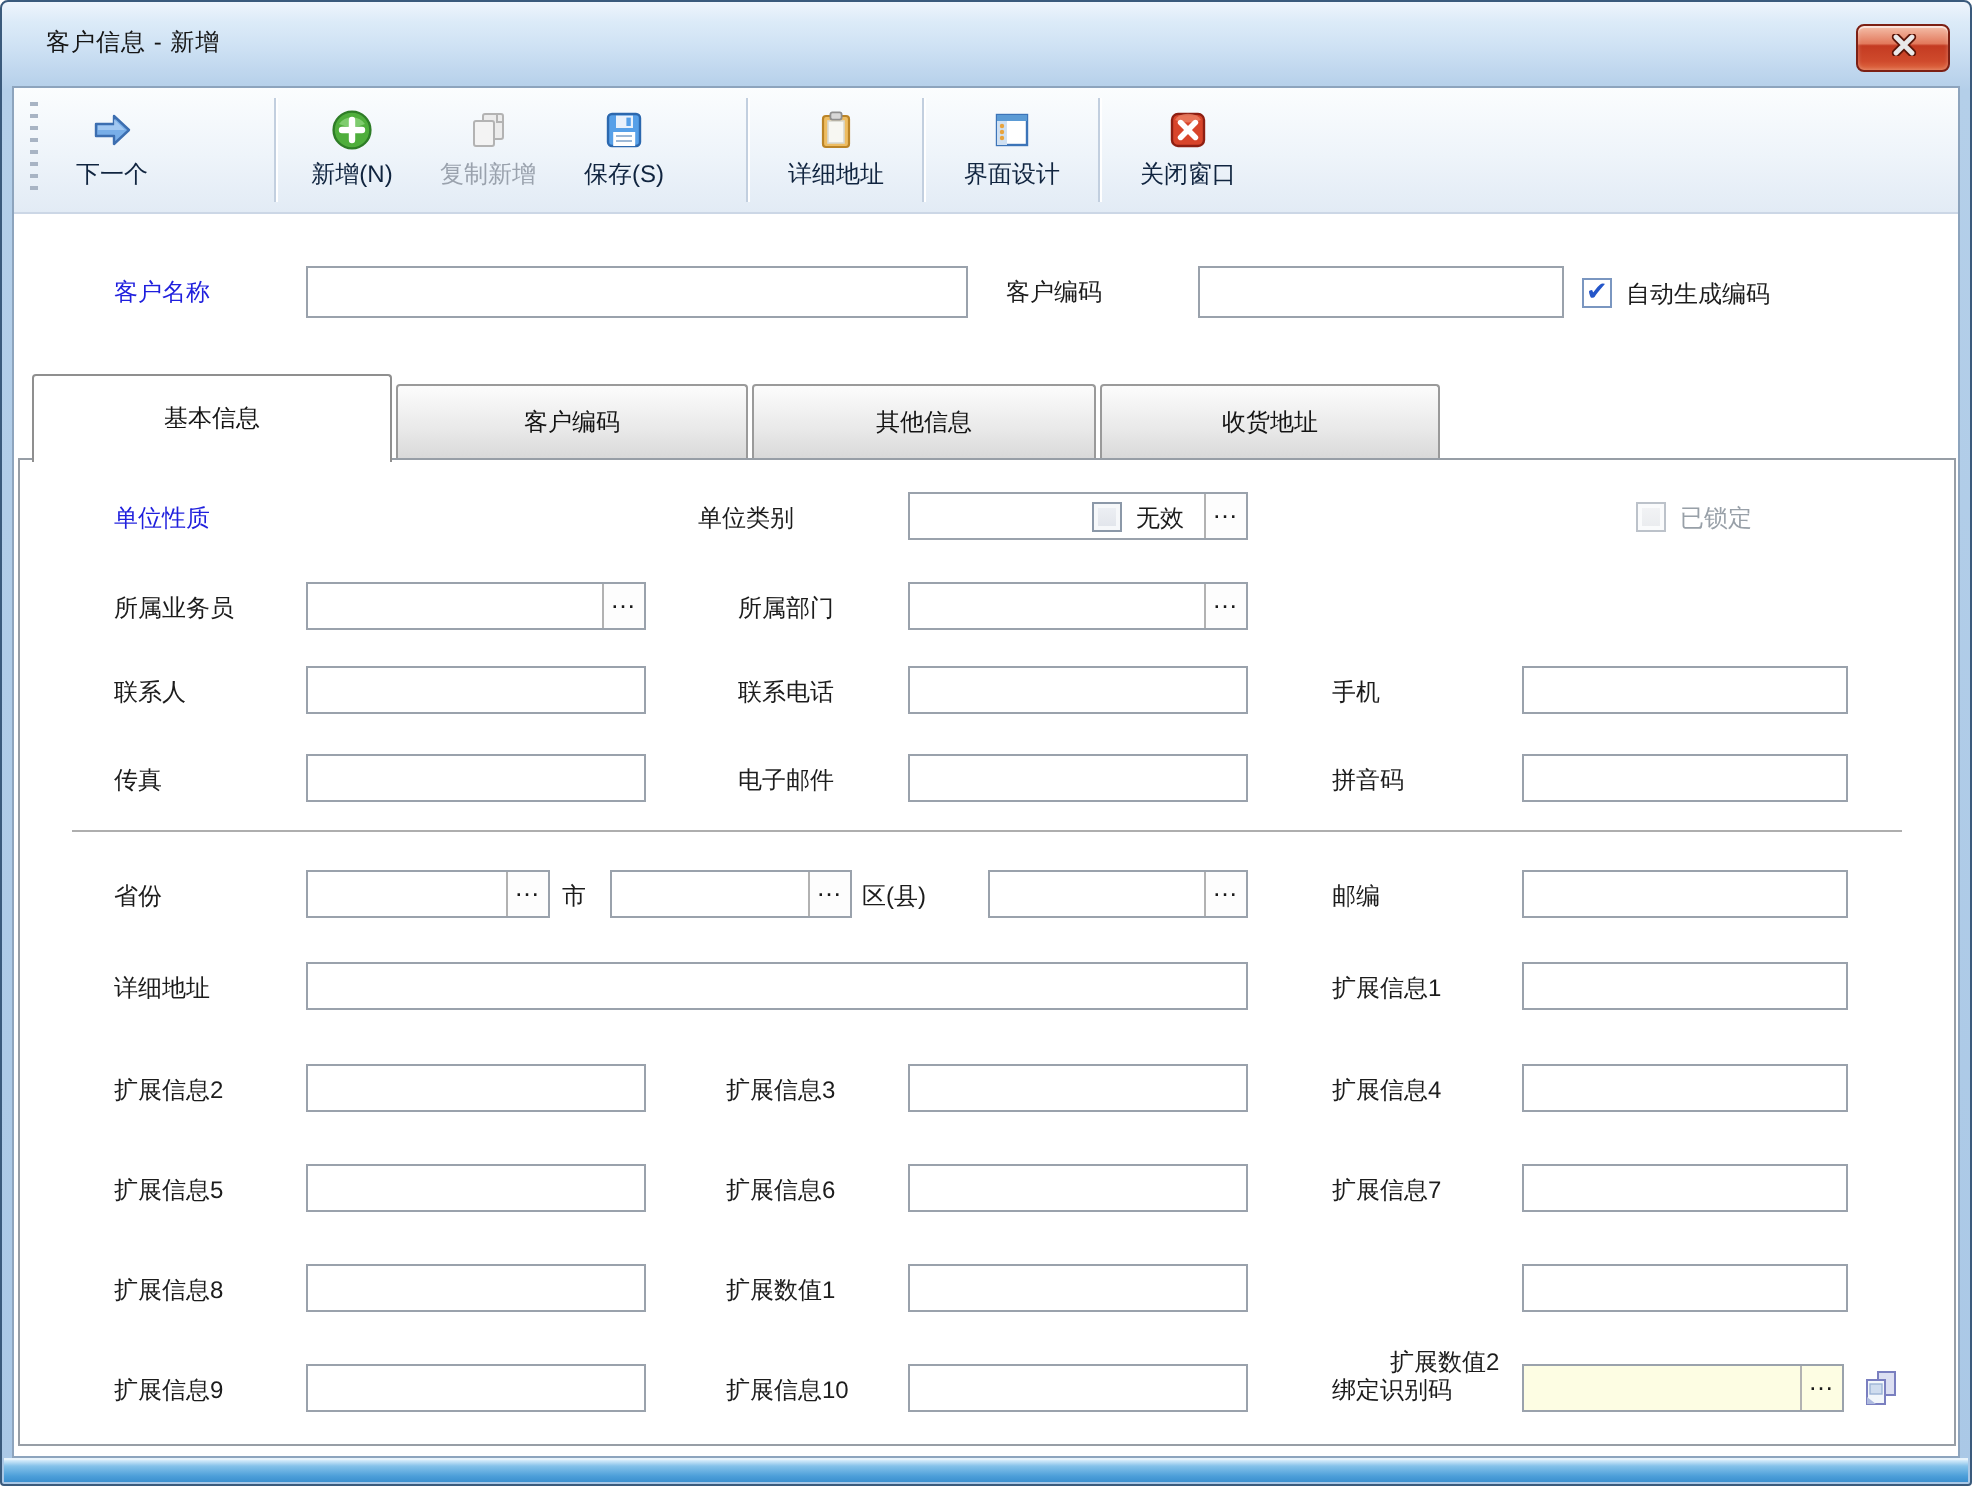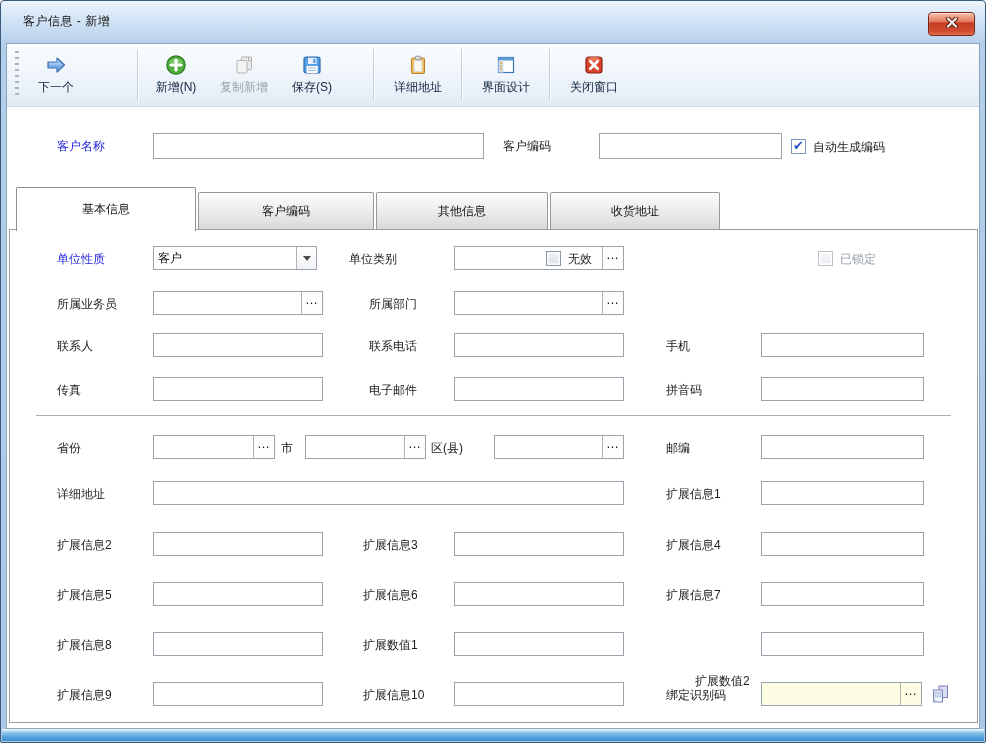--- a/index.html
+++ b/index.html
@@ -212,24 +212,20 @@
   <span class="lbl" style="left:812px; top:133px;">自动生成编码</span>
 
   <div class="tab active" style="left:15px;  width:180px;"><span>基本信息</span></div>
   <div class="tab inactive" style="left:197px; width:176px;"><span>客户编码</span></div>
   <div class="tab inactive" style="left:549px; width:170px;"><span>收货地址</span></div>
   <div class="tab inactive" style="left:375px; width:172px;"><span>其他信息</span></div>
 
   <div class="panel"></div>
 
   <span class="lbl blue" style="left:56px; top:245px;">单位性质</span>
-  <div class="field" style="left:152px; top:245px; width:164px;">
-    <input readonly="" value="客户" style="">
-    <span class="combo-arrow"></span>
-  </div>
   <span class="lbl" style="left:348px; top:245px;">单位类别</span>
   <div class="field" style="left:453px; top:245px; width:170px;">
     <input value="" style="">
     <span class="ell">…</span>
   </div>
   <span class="cb empty" style="left:545px; top:250px;"></span>
   <span class="lbl" style="left:567px; top:245px;">无效</span>
   <span class="cb disabled" style="left:817px; top:250px;"></span>
   <span class="lbl gray" style="left:839px; top:245px;">已锁定</span>
 

